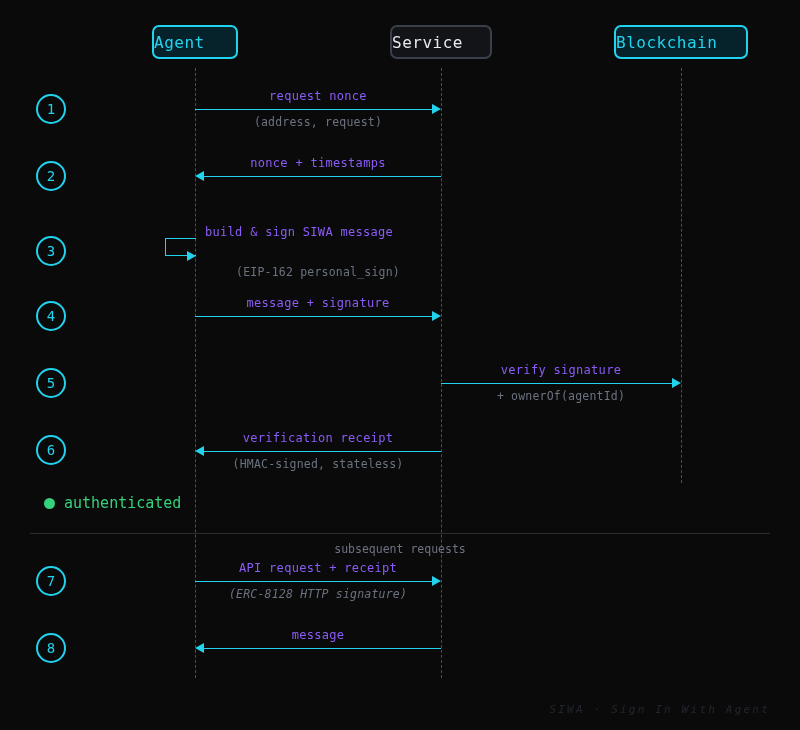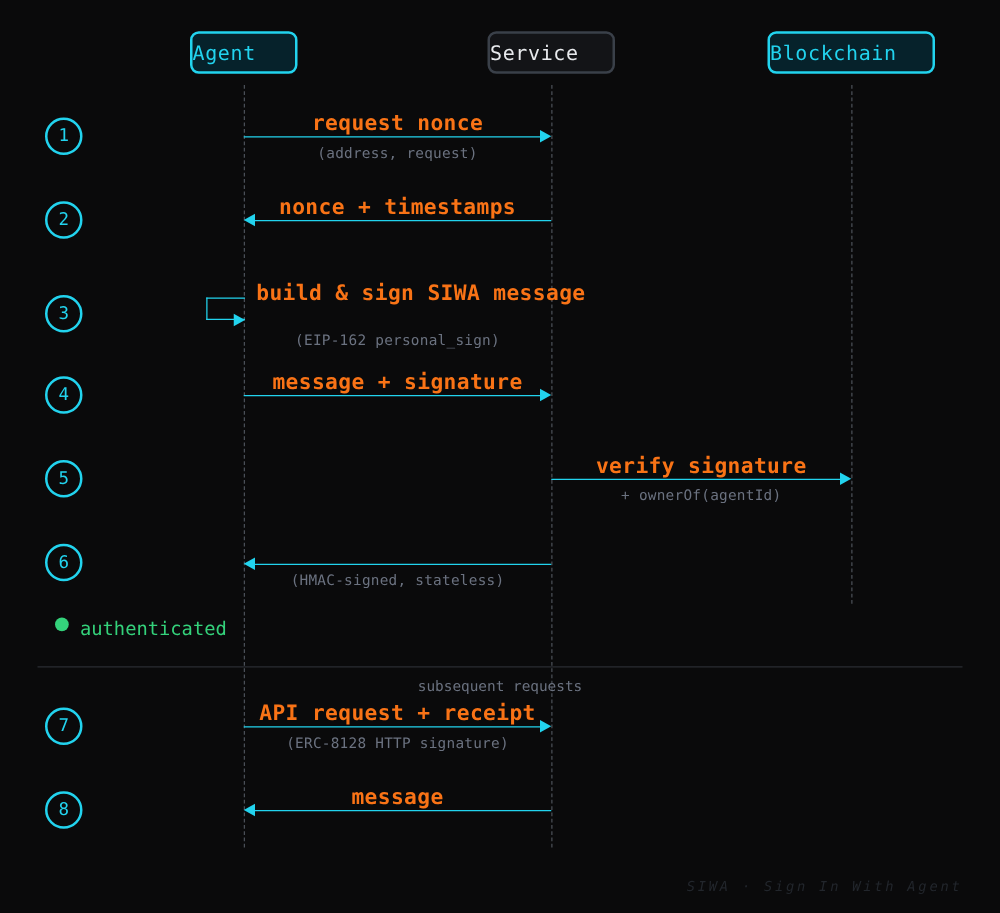--- a/index.html
+++ b/index.html
@@ -77,25 +77,24 @@
     border-top: 5px solid transparent;
     border-bottom: 5px solid transparent;
   }
   .arrow-head.right { border-left: 9px solid #22d3ee; }
   .arrow-head.left  { border-right: 9px solid #22d3ee; }
 
   
   .msg-label {
     position: absolute;
     text-align: center;
-    color: #f97316;
-    font-size: 17px;
+    color: #8b5cf6;
+    font-size: 12px;
     white-space: nowrap;
     letter-spacing: 0.3px;
-    font-weight: bold;
   }
   .msg-sub {
     position: absolute;
     text-align: center;
     color: #6b7280;
     font-size: 11.5px;
     white-space: nowrap;
     letter-spacing: 0.2px;
   }
 
@@ -104,20 +103,21 @@
     position: absolute;
     border: 1.6px solid #22d3ee;
     border-right: none;
     box-sizing: border-box;
   }
 
   
   .status {
     position: absolute;
     display: flex;
+    align-items: center;
     gap: 9px;
     color: #34d27b;
     font-size: 15px;
     white-space: nowrap;
   }
   .status-dot {
     width: 11px;
     height: 11px;
     border-radius: 50%;
     background: #34d27b;
@@ -201,39 +201,40 @@
       <span>5</span>
     </div>
   <div class="msg-label" style="left:441px; width:240px; top:363px;">verify signature</div>
   <div class="arrow-line" style="left:441px; width:232px; top:383px;"></div>
   <div class="arrow-head right" style="left:672px; top:378px;"></div>
   <div class="msg-sub" style="left:441px; width:240px; top:389px;">+ ownerOf(agentId)</div>
 
   <div class="step" style="top:435px;">
       <span>6</span>
     </div>
+  <div class="msg-label" style="left:195px; width:246px; top:431px;">verification receipt</div>
   <div class="arrow-line" style="left:203px; width:238px; top:451px;"></div>
   <div class="arrow-head left" style="left:195px; top:446px;"></div>
   <div class="msg-sub" style="left:195px; width:246px; top:457px;">(HMAC-signed, stateless)</div>
 
   <div class="status" style="left:44px; top:494px;">
     <span class="status-dot"></span>
     <span>authenticated</span>
   </div>
 
   <div class="divider" style="left:30px; width:740px; top:533px;"></div>
   <div class="divider-label" style="left:195px; width:410px; top:542px;">subsequent requests</div>
 
   <div class="step" style="top:566px;">
       <span>7</span>
     </div>
   <div class="msg-label" style="left:195px; width:246px; top:561px;">API request + receipt</div>
   <div class="arrow-line" style="left:195px; width:238px; top:581px;"></div>
   <div class="arrow-head right" style="left:432px; top:576px;"></div>
-  <div class="msg-sub" style="left:195px; width:246px; top:587px;">(ERC-8128 HTTP signature)</div>
+  <div class="msg-sub" style="left:195px; width:246px; top:587px;font-style:italic;">(ERC-8128 HTTP signature)</div>
 
   <div class="step" style="top:633px;">
       <span>8</span>
     </div>
   <div class="msg-label" style="left:195px; width:246px; top:628px;">message</div>
   <div class="arrow-line" style="left:203px; width:238px; top:648px;"></div>
   <div class="arrow-head left" style="left:195px; top:643px;"></div>
   <div class="msg-sub" style="left:195px; width:246px; top:654px;"></div>
 
   <div class="footer" style="right:30px; top:703px;font-style:italic;">SIWA  ·  Sign In With Agent</div>

